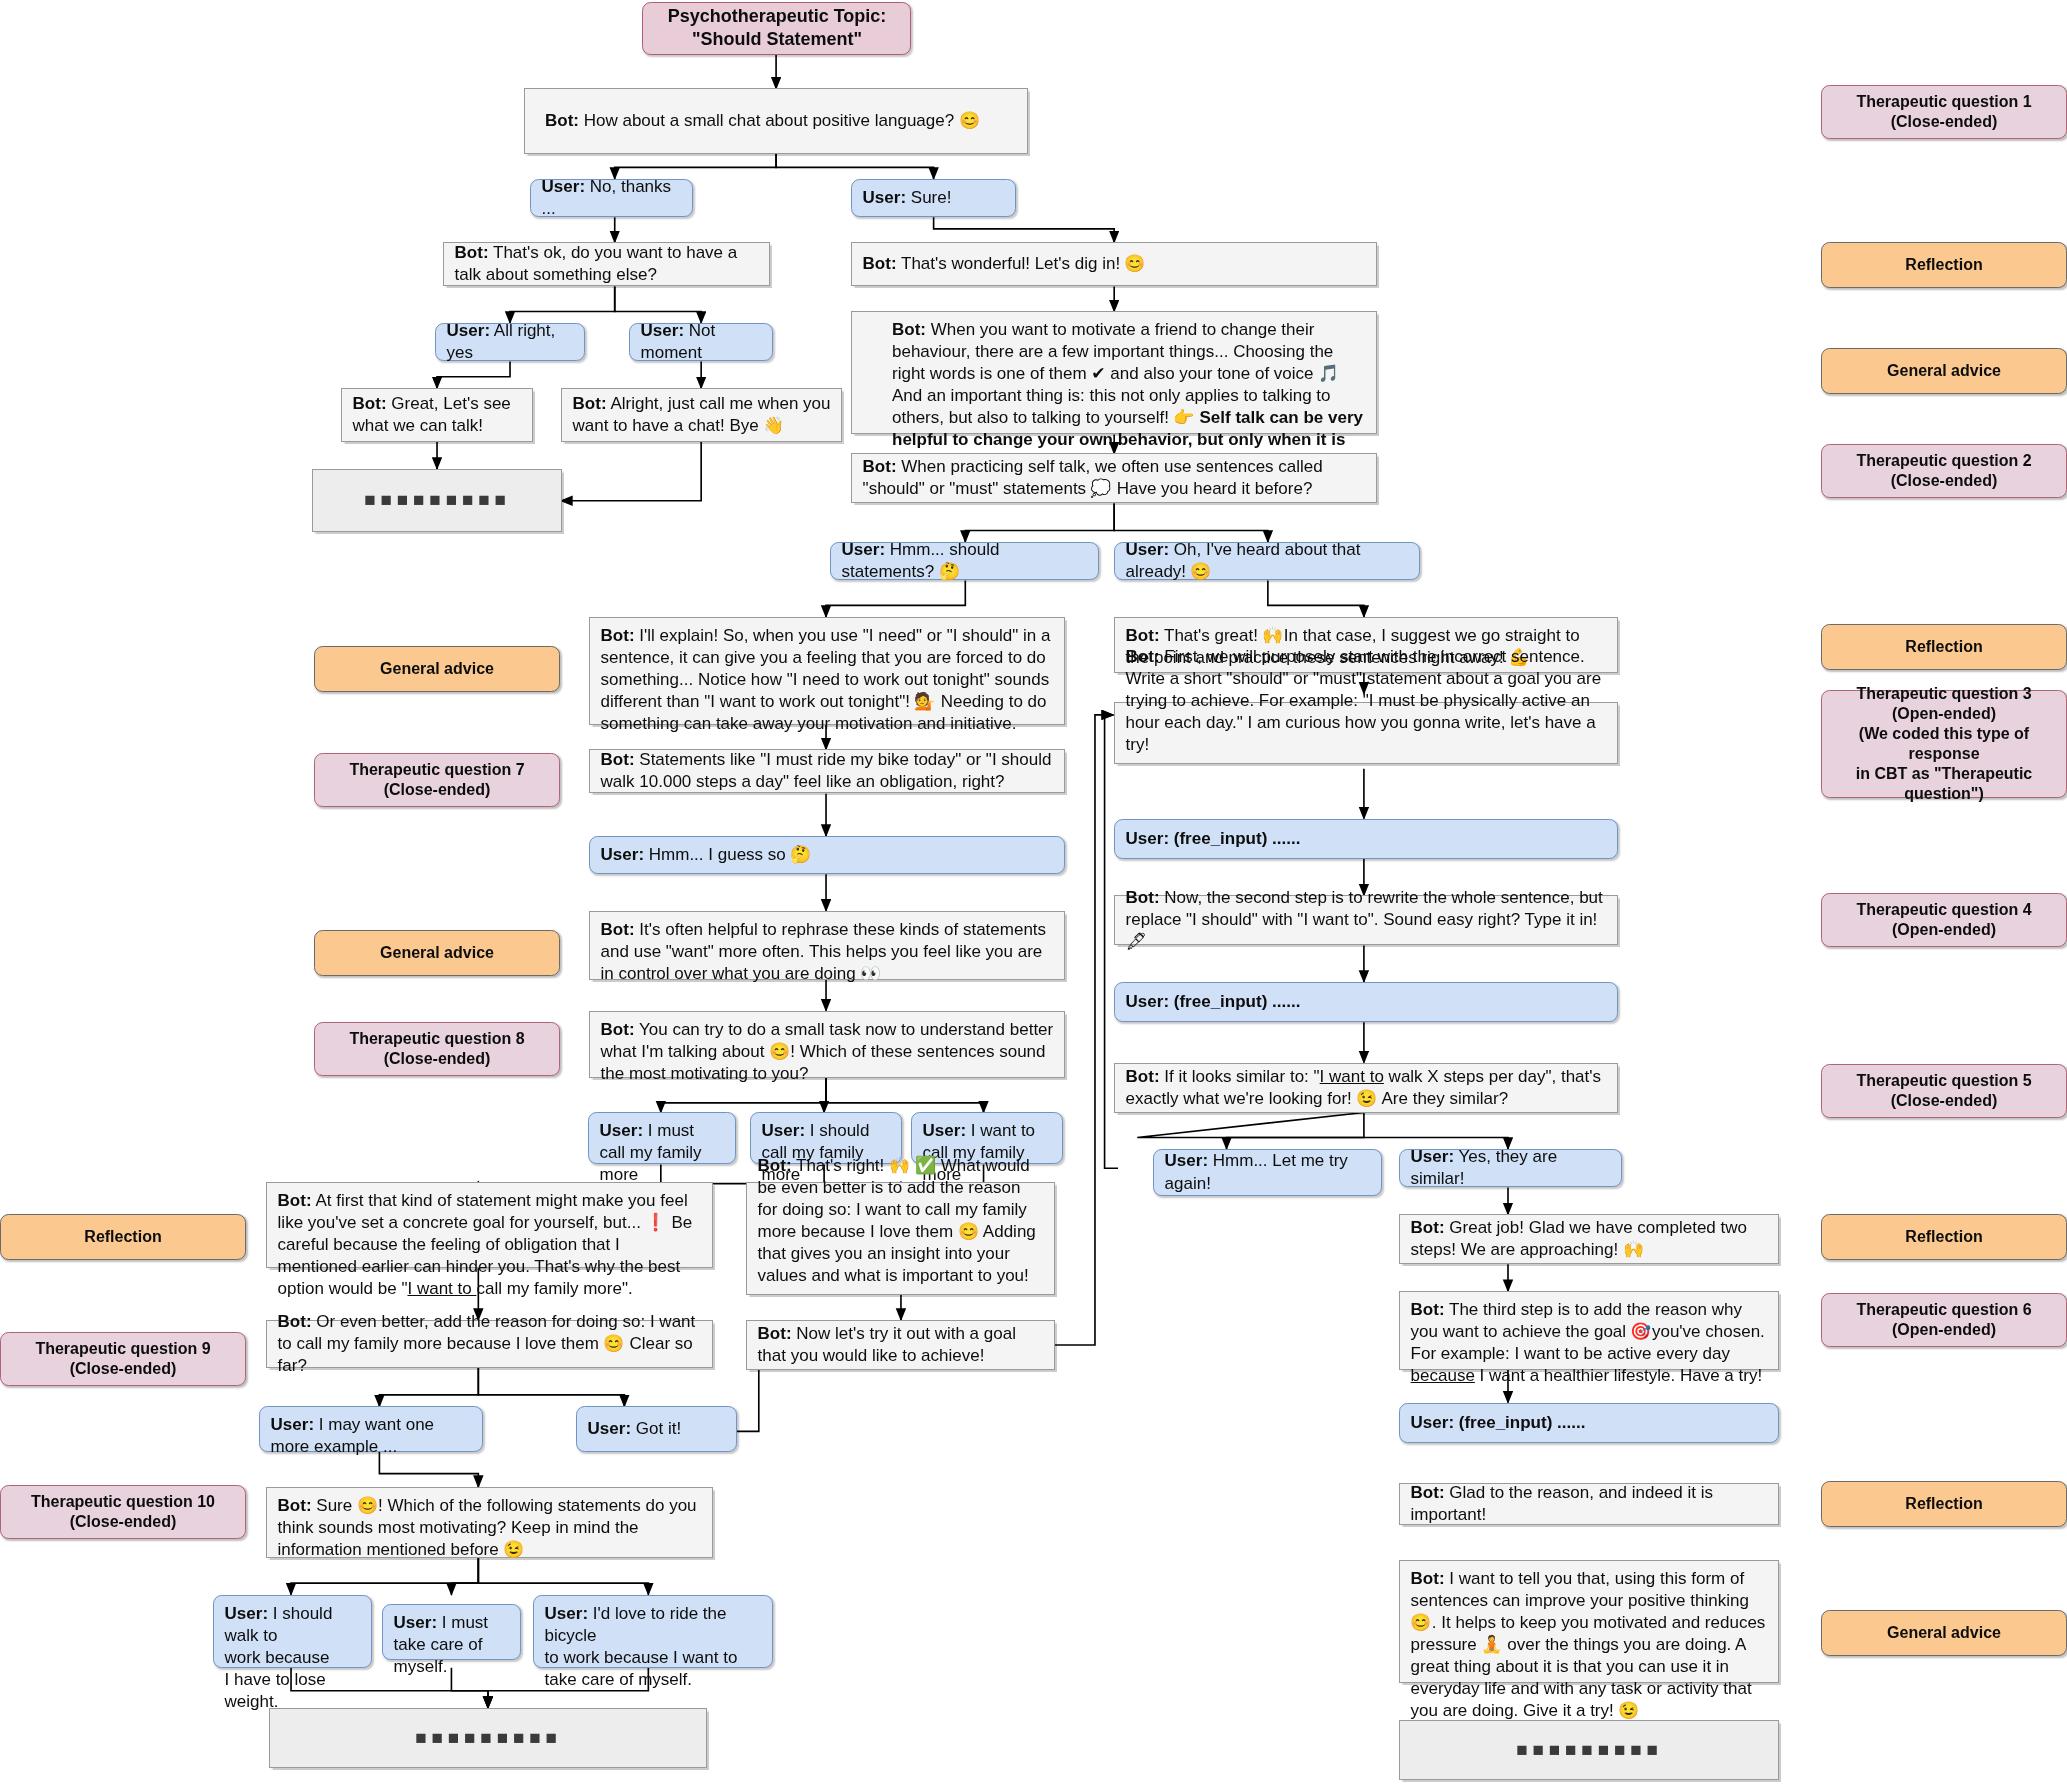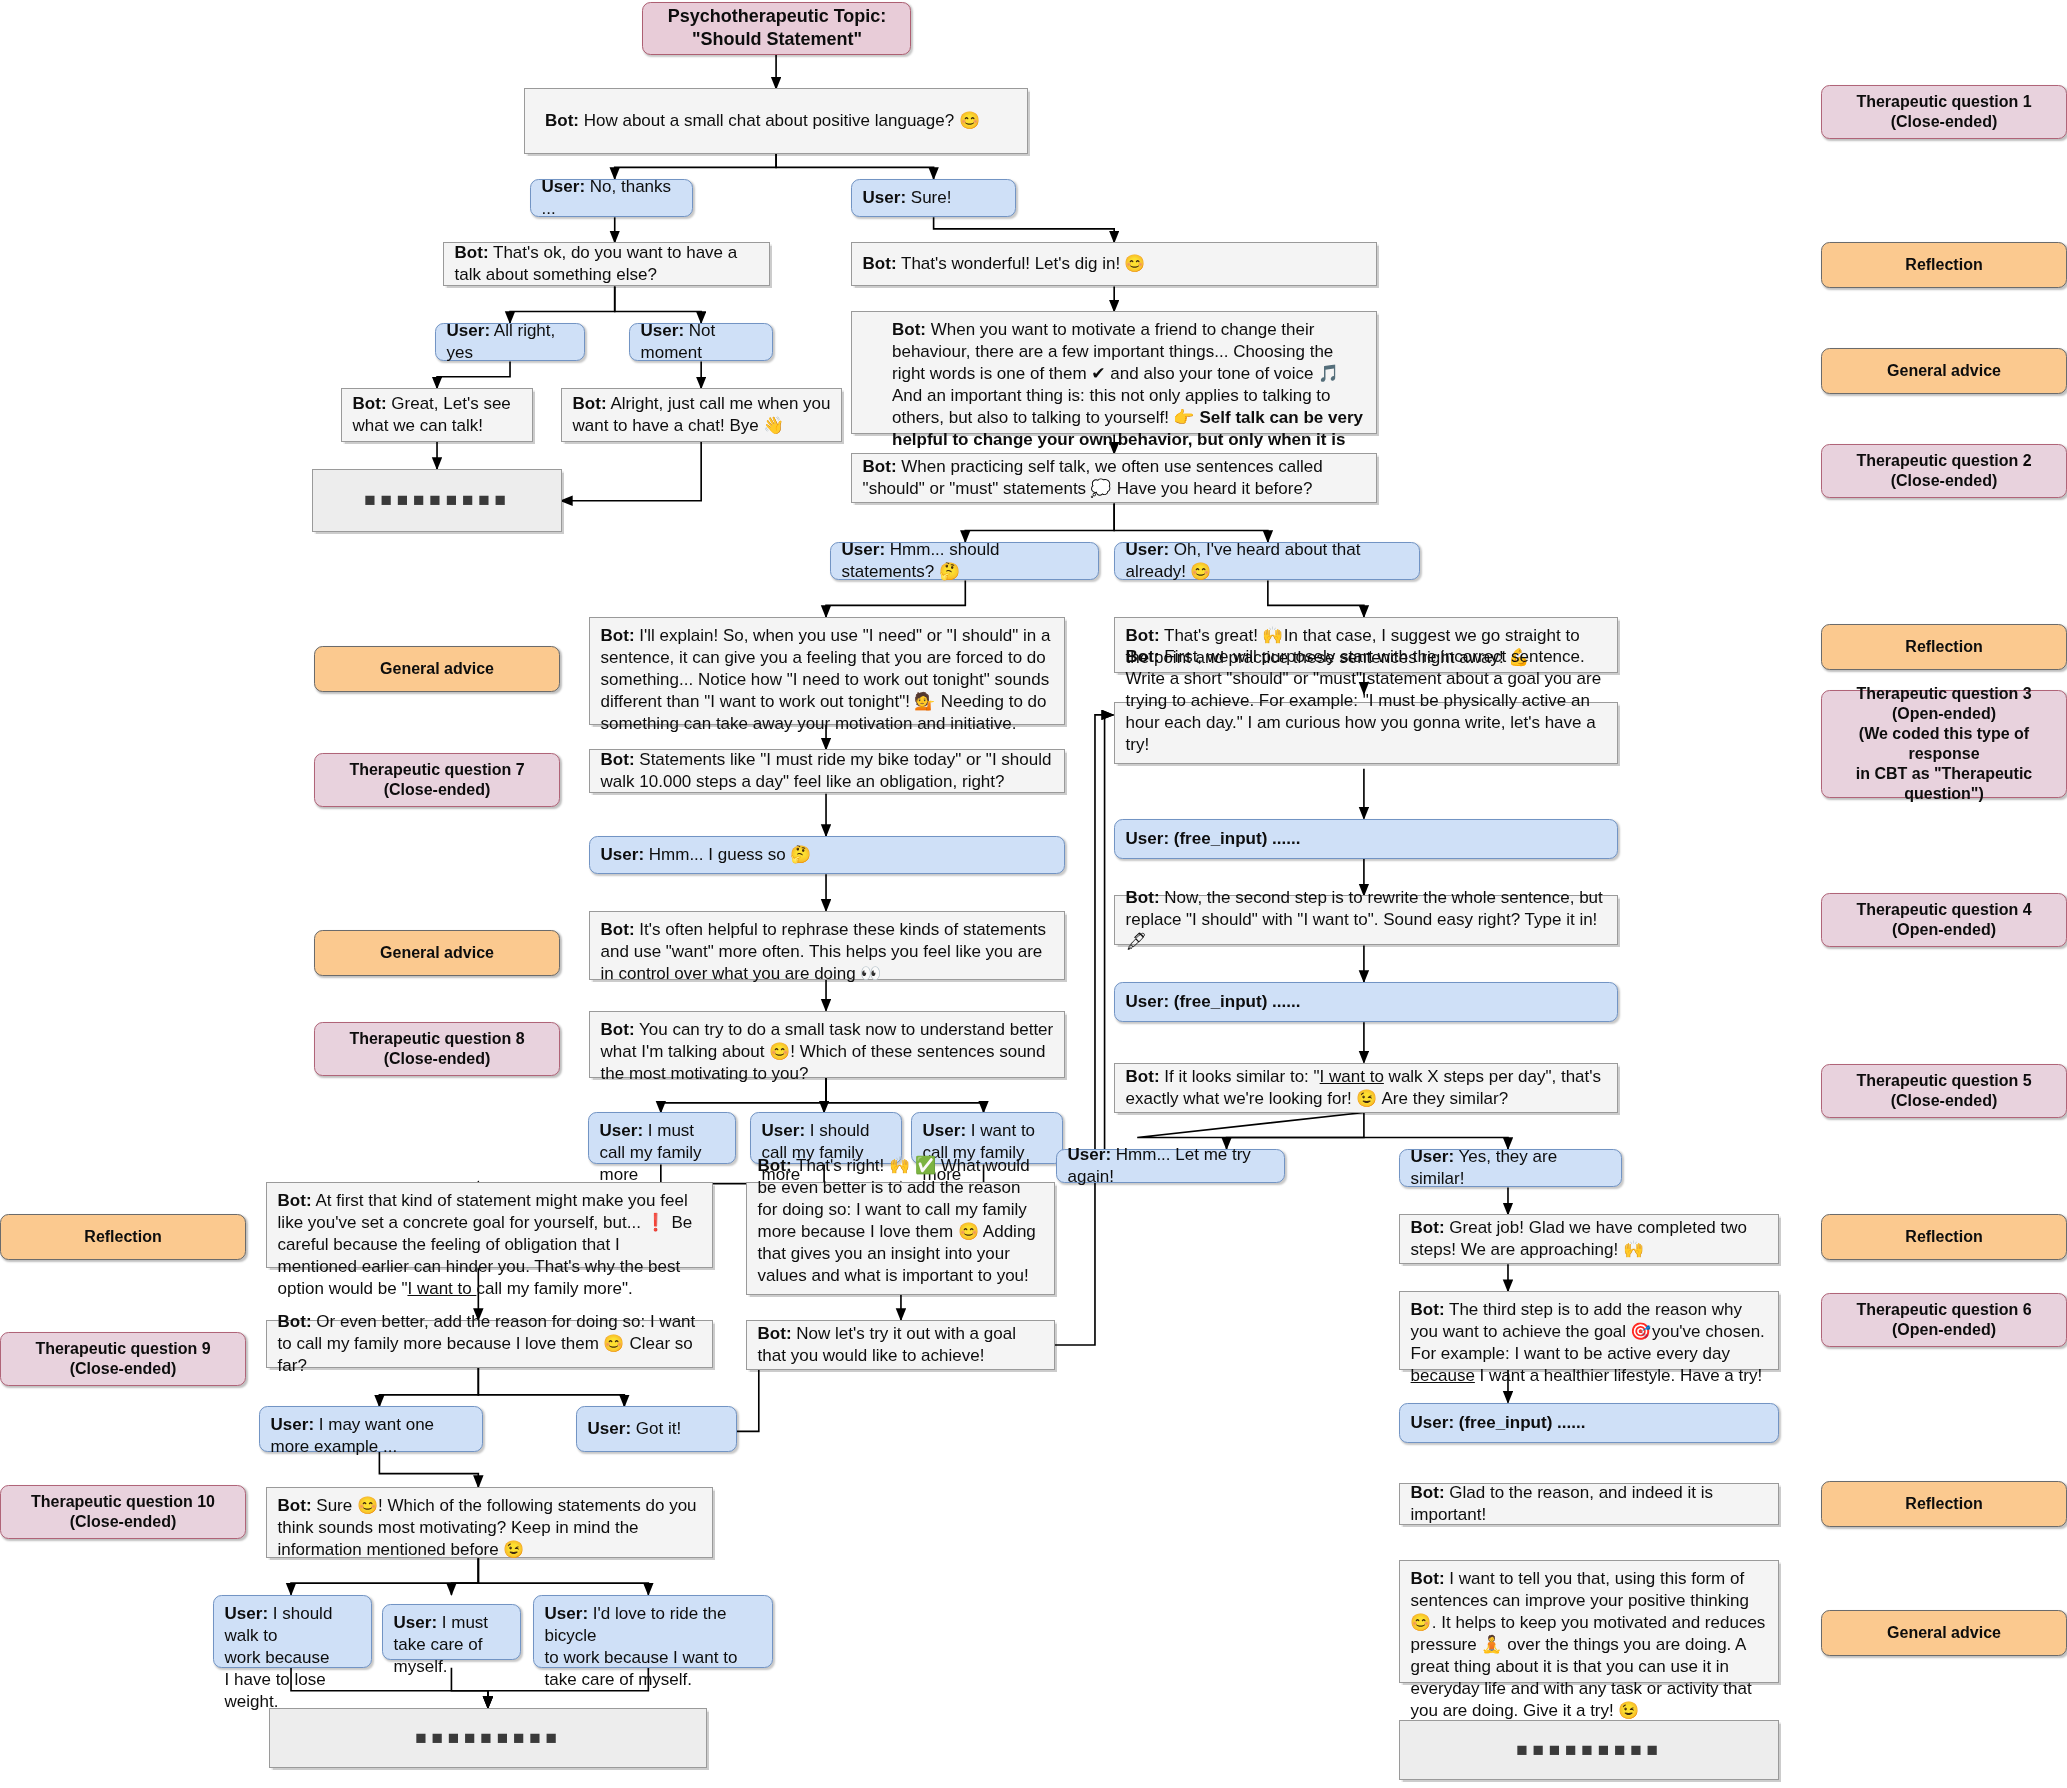--- a/index.html
+++ b/index.html
@@ -417,21 +417,21 @@
   <div class="node user" style="left:1114px; top:982px; width:504px; height:40px;">
     <div class="inner"><b><b>User:</b>
       <span>(free_input) ......</span></b></div>
   </div>
 
   <div class="node bot" style="left:1114px; top:1063px; width:504px; height:50px;">
     <div class="inner"><b>Bot:</b>
       <span>If it looks similar to: "</span><u>I want to</u><span> walk X steps per day", that's exactly what we're looking for! 😉     Are they similar?</span></div>
   </div>
 
-  <div class="node user" style="left:1056px; top:1149px; width:229px; height:34px;">
+  <div class="node user" style="left:1153px; top:1149px; width:229px; height:47px;">
     <div class="inner"><b>User:</b>
       <span>Hmm... Let me try again!</span></div>
   </div>
 
   <div class="node user" style="left:1399px; top:1149px; width:223px; height:38px;">
     <div class="inner"><b>User:</b>
       <span>Yes, they are similar!</span></div>
   </div>
 
   <div class="node bot" style="left:1399px; top:1214px; width:380px; height:50px;">

